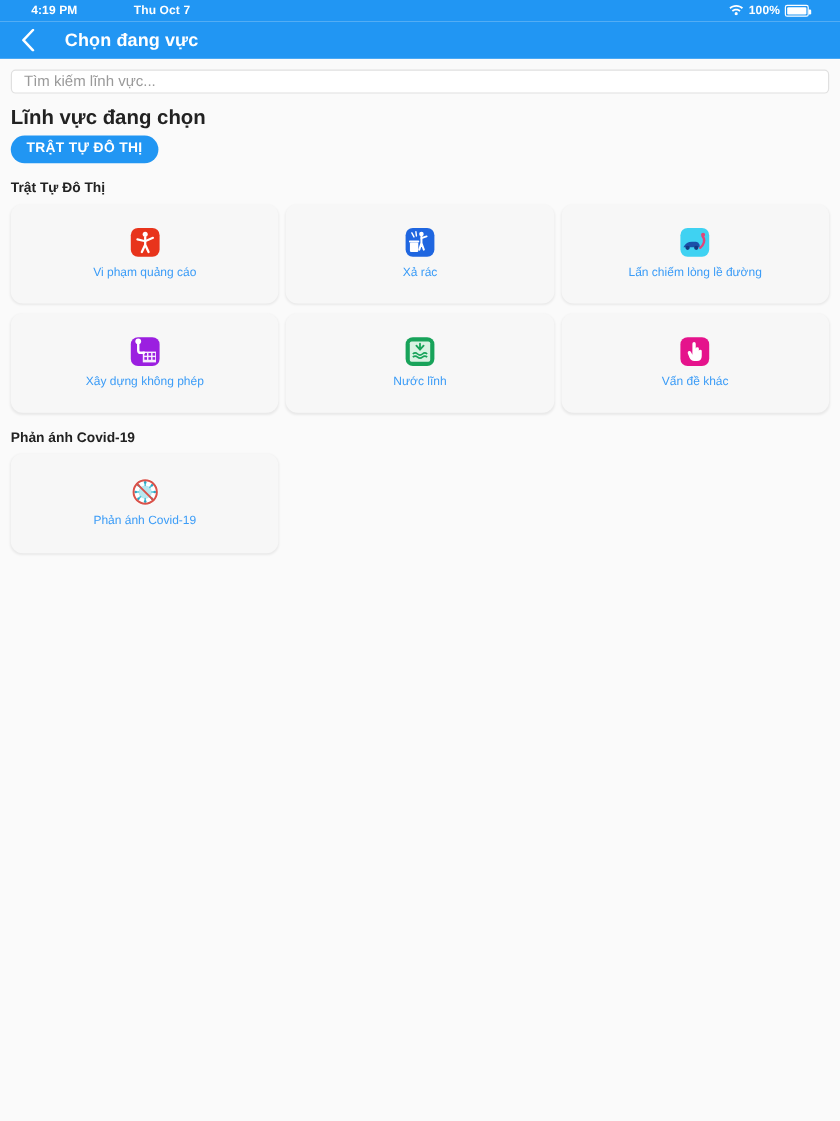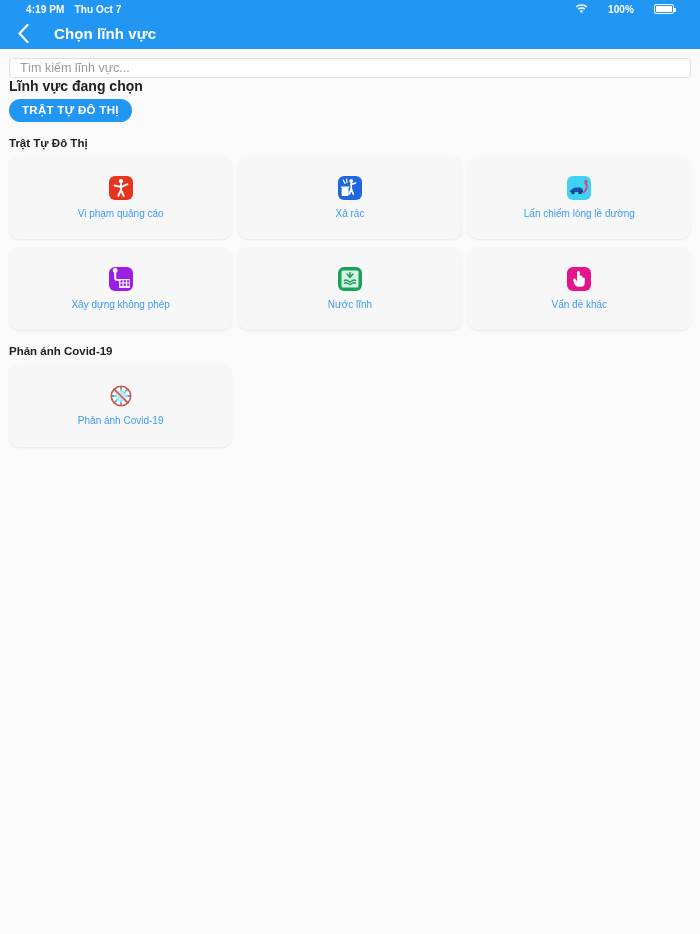--- a/index.html
+++ b/index.html
@@ -16,26 +16,26 @@
     background: #2196f3;
     display: flex;
     align-items: center;
     padding: 0 26px;
     color: #ffffff;
     font-size: 10px;
     font-weight: bold;
     letter-spacing: 0.1px;
   }
   .sb-time { margin-right: 10px; }
-  .sb-date { font-weight: bold; }
+  .sb-date { font-weight: bold; margin-left: 37px; }
   .sb-right {
     margin-left: auto;
     display: flex;
     align-items: center;
-    gap: 20px;
+    gap: 4px;
   }
   .wifi-ico { display: block; }
   .sb-batt-pct { font-size: 10px; font-weight: bold; }
   .batt {
     width: 20px; height: 10px;
     border: 1px solid #ffffff;
     border-radius: 2px;
     position: relative;
     padding: 1px;
   }
@@ -82,23 +82,24 @@
     background: #ffffff;
     padding: 0 10px;
     font-size: 12.5px;
     font-family: "Liberation Sans", sans-serif;
     color: #333;
     outline: none;
   }
   .search-input::placeholder { color: #9a9a9a; }
 
   .sel-label {
-    font-size: 14px;
+    font-size: 17px;
     font-weight: bold;
     color: #222;
+    margin-top: 10px;
   }
   .chip-row { margin-top: 5px; }
   .chip {
     display: inline-block;
     background: #2196f3;
     color: #ffffff;
     font-size: 11.5px;
     font-weight: bold;
     padding: 5px 13px 6px;
     border-radius: 13px;
@@ -174,21 +175,21 @@
       </span>
   </span>
 </div>
 
 <div class="navbar">
   <span class="back-btn">
     <svg width="11" height="19" viewBox="0 0 11 19">
       <path d="M9.5 1L1.5 9.5L9.5 18" stroke="#fff" stroke-width="2.1" fill="none" stroke-linecap="round" stroke-linejoin="round"></path>
     </svg>
   </span>
-  <span class="nav-title">Chọn lĩnh vực</span>
+  <span class="nav-title">Chọn đang vực</span>
 </div>
 
 <div class="content">
 
   <div class="search-wrap">
     <input class="search-input" type="text" placeholder="Tìm kiếm lĩnh vực..." style="">
   </div>
 
   <div class="sel-label">Lĩnh vực đang chọn</div>
 

